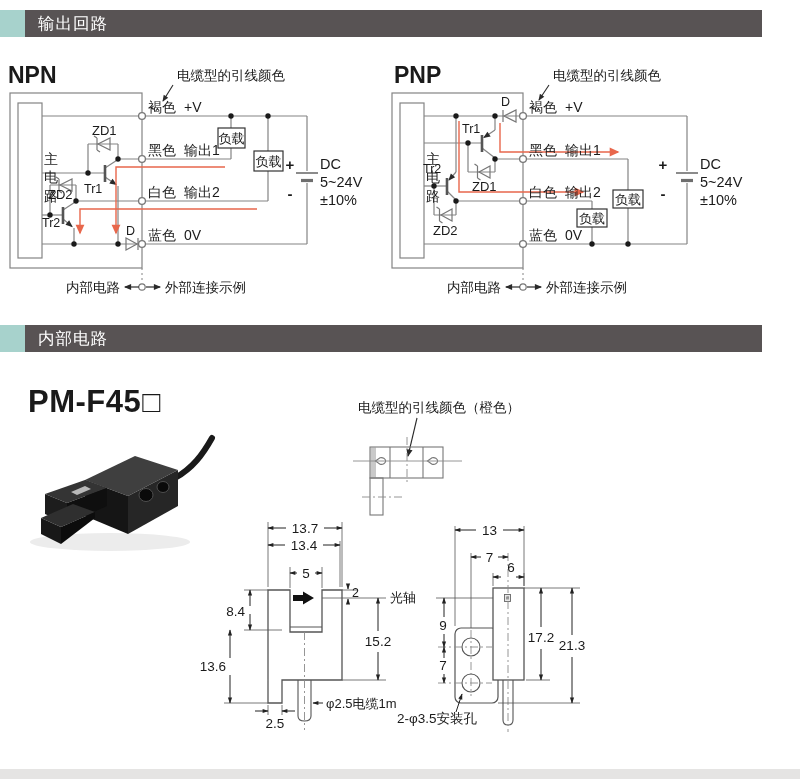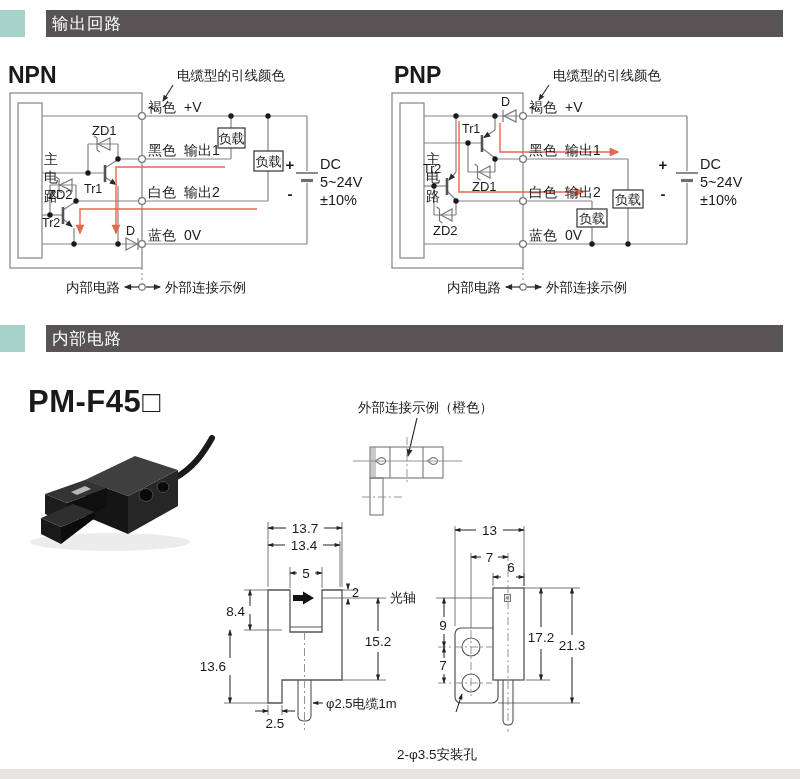--- a/index.html
+++ b/index.html
@@ -1,21 +1,21 @@
 <!DOCTYPE html>
 <html style="--accent: #a7d2cc; --bar: #585354; --red: #e8674c; --line: #848484; --text: #1a1a1a;"><head>
 <meta charset="utf-8">
 <style>
   html,body{margin:0;padding:0;background:#fff;}
   .page{position:relative;width:800px;height:779px;background:#fff;overflow:hidden;
         font-family:"Liberation Sans","DejaVu Sans",sans-serif;color:var(--text,#1a1a1a);}
   .sec-header{position:absolute;left:0;height:27px;display:flex;}
   .sec-accent{width:25px;height:27px;background:var(--accent,#a7d2cc);}
   .sec-bar{width:737px;height:27px;background:var(--bar,#585354);color:#fff;
-           font-size:16.5px;line-height:27px;padding-left:6px;box-sizing:border-box;letter-spacing:1px;margin-left:21px;}
+           font-size:16.5px;line-height:27px;padding-left:13px;box-sizing:border-box;letter-spacing:1px;}
   .abs{position:absolute;}
   .vtext{position:absolute;width:16px;font-size:14px;line-height:1.32;text-align:center;
          word-break:break-all;color:#1a1a1a;margin-left:21px;}
   .model-title{position:absolute;left:28px;top:384px;font-size:31px;font-weight:bold;
                letter-spacing:0.5px;display:flex;align-items:center;justify-content:space-between;}
   .model-suffix{font-weight:bold;font-size:30px;margin-left:1px;line-height:1;}
   .small-label{position:absolute;font-size:13.5px;color:#1a1a1a;white-space:nowrap;}
   .bottom-bar{position:absolute;left:0;top:769px;width:800px;height:10px;background:#e5e4e3;}
   svg{position:absolute;overflow:visible;}
   svg text{fill:#1a1a1a;font-family:"Liberation Sans","DejaVu Sans",sans-serif;}
@@ -253,21 +253,21 @@
   <div class="sec-header abs" style="top:325px;">
     <div class="sec-accent"></div>
     <div class="sec-bar">内部电路</div>
   </div>
 
   <div class="model-title">
     <span>PM-F45</span>
       <span class="model-suffix">□</span>
   </div>
 
-  <div class="small-label" style="left:358px;top:399px;">外部连接示例（橙色）</div>
+  <div class="small-label" style="left:358px;top:399px;">电缆型的引线颜色（橙色）</div>
 
   <svg style="left:340px;top:415px;" width="170" height="135" viewBox="0 0 170 135">
     <defs>
       <marker id="t-a" viewBox="0 0 10 10" refX="8.5" refY="5" markerWidth="8" markerHeight="7" orient="auto-start-reverse">
           <path d="M0,1 L10,5 L0,9 z" fill="#2a2a2a"></path>
         </marker>
     </defs>
     <line x1="77" y1="3" x2="68" y2="41" stroke="#2a2a2a" stroke-width="1.1" marker-end="url(#t-a)"></line>
     <rect x="30.5" y="32.5" width="5.5" height="30" fill="#c9c9c9" stroke="none"></rect>
     <g stroke="#777" stroke-width="1.1" fill="none">
@@ -424,17 +424,17 @@
       <text x="59.5" y="34.5" text-anchor="middle">13</text>
       <text x="59.5" y="61.5" text-anchor="middle">7</text>
       <text x="81" y="72" text-anchor="middle">6</text>
       <text x="13" y="130" text-anchor="middle">9</text>
       <text x="13" y="170" text-anchor="middle">7</text>
       <text x="111" y="142" text-anchor="middle">17.2</text>
       <text x="142" y="150" text-anchor="middle">21.3</text>
     </g>
   </svg>
 
-  <div class="small-label" style="left:397px;top:746px;">2-φ3.5安装孔</div>
+  <div class="small-label" style="left:397px;top:710px;">2-φ3.5安装孔</div>
 
   <div class="bottom-bar"></div>
 
 </div>
 
 </body></html>

